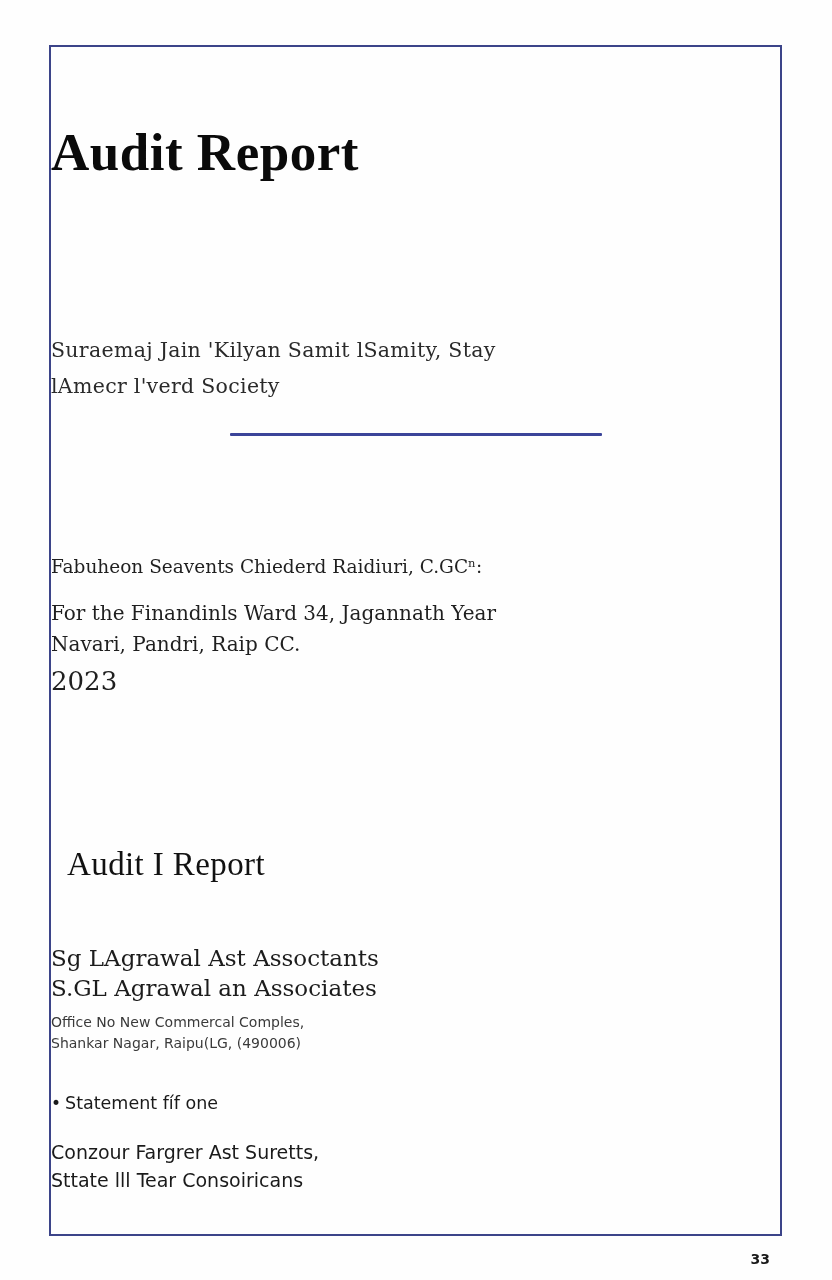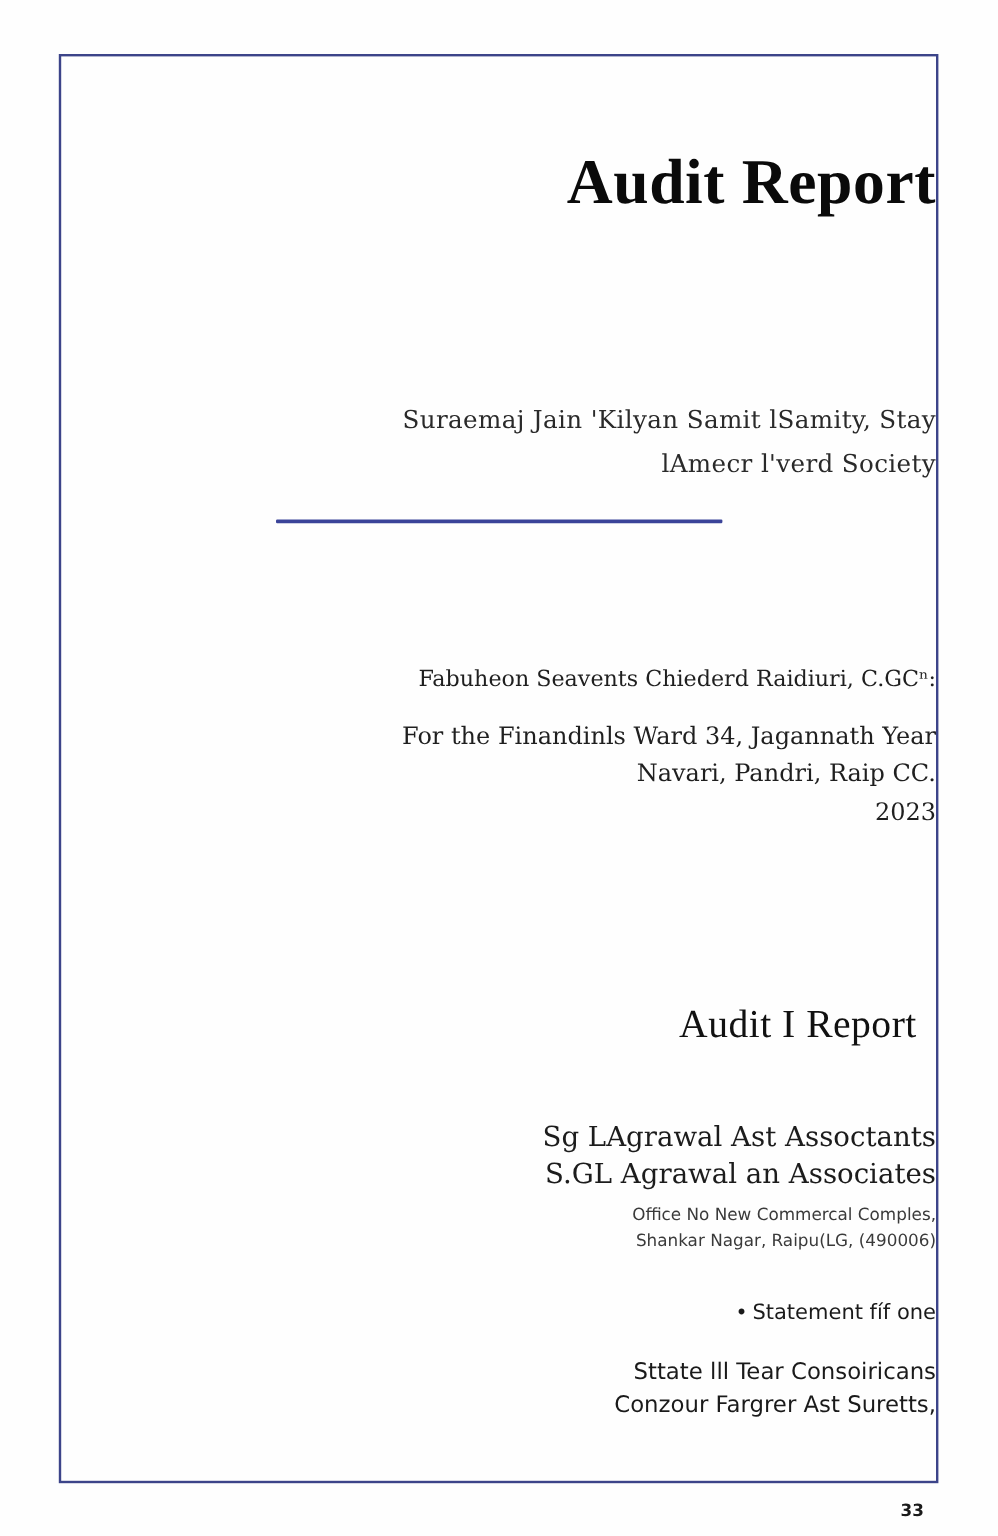--- a/index.html
+++ b/index.html
@@ -36,21 +36,21 @@
     pointer-events: none;
   }
 
   .content {
     position: absolute;
     left: 51px;
     top: 47px;
     width: 729px;
     height: 1187px;
     box-sizing: border-box;
-    text-align: right;
+    text-align: left;
   }
 
   
   .main-title {
     margin: 0;
     padding-top: 76px;
     font-family: "Liberation Serif", "DejaVu Serif", serif;
     font-weight: bold;
     font-size: 53px;
     letter-spacing: 0.5px;
@@ -98,21 +98,21 @@
     color: #1f1f1f;
   }
   .mid-line.spaced {
     margin-top: 17px;
     font-size: 20px;
   }
   .mid-line.tight {
     font-size: 20px;
   }
   .mid-line.year {
-    font-size: 20px;
+    font-size: 26px;
     margin-top: 1px;
   }
 
   
   .sub-title {
     margin: 16px;
     padding-top: 128px;
     font-family: "Liberation Serif", "DejaVu Serif", serif;
     font-weight: normal;
     font-size: 33px;
@@ -221,21 +221,21 @@
       <p class="addr-line">Shankar Nagar, Raipu(LG, (490006)</p>
     </div>
 
     <div class="statement-block">
       <p class="statement-item">
         <span class="bullet-dot">•</span><span>Statement fíf one</span>
       </p>
     </div>
 
     <div class="closing-block">
+      <p class="closing-line">Conzour Fargrer Ast Suretts,</p>
       <p class="closing-line">Sttate lll Tear Consoiricans</p>
-      <p class="closing-line">Conzour Fargrer Ast Suretts,</p>
     </div>
 
   </div>
 
   <div class="page-number">33</div>
 
 </div>
 
 </body></html>

